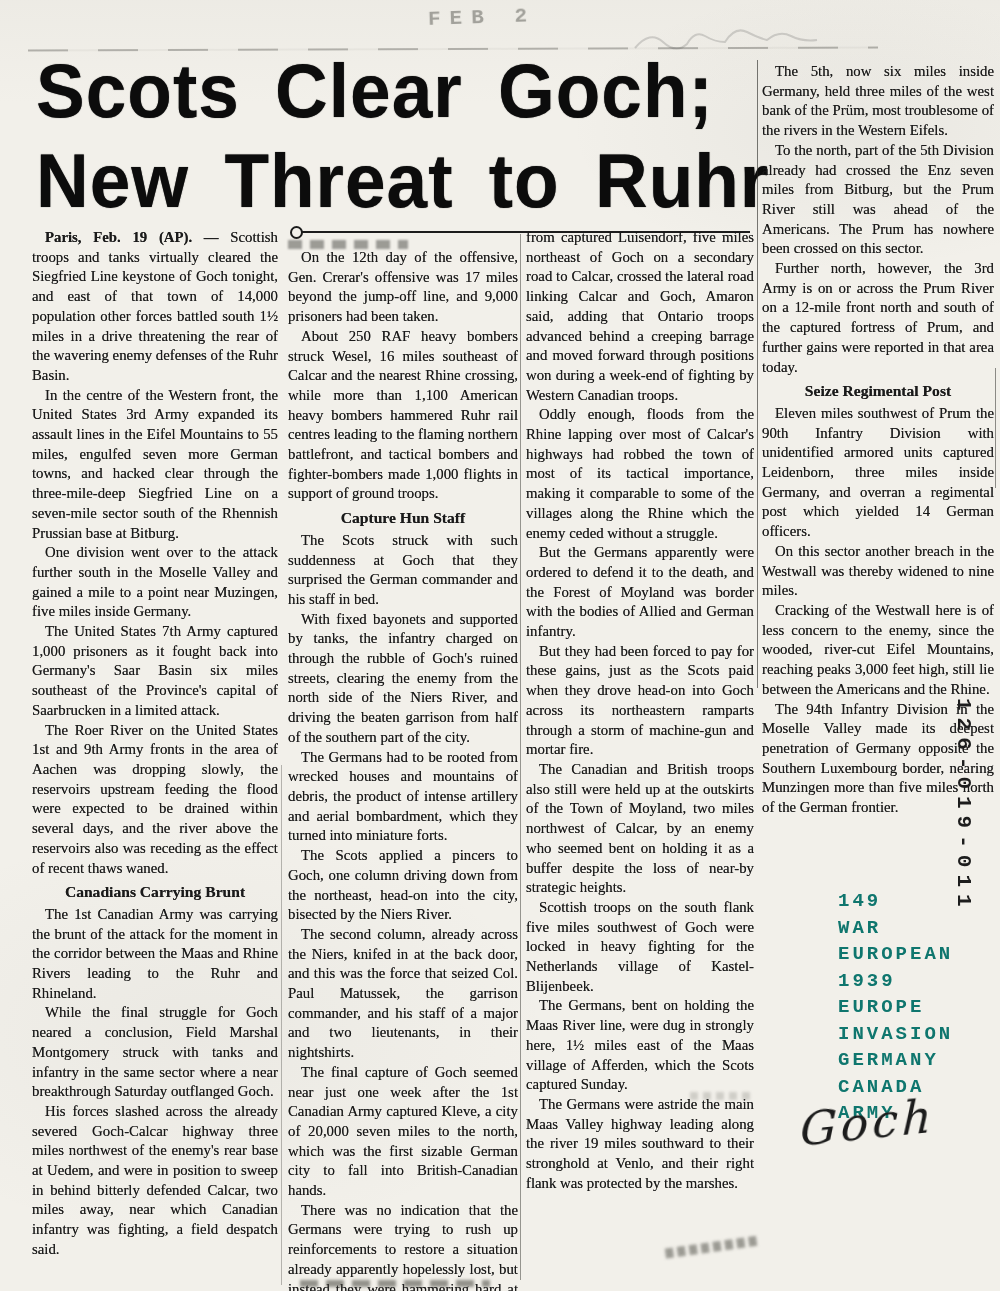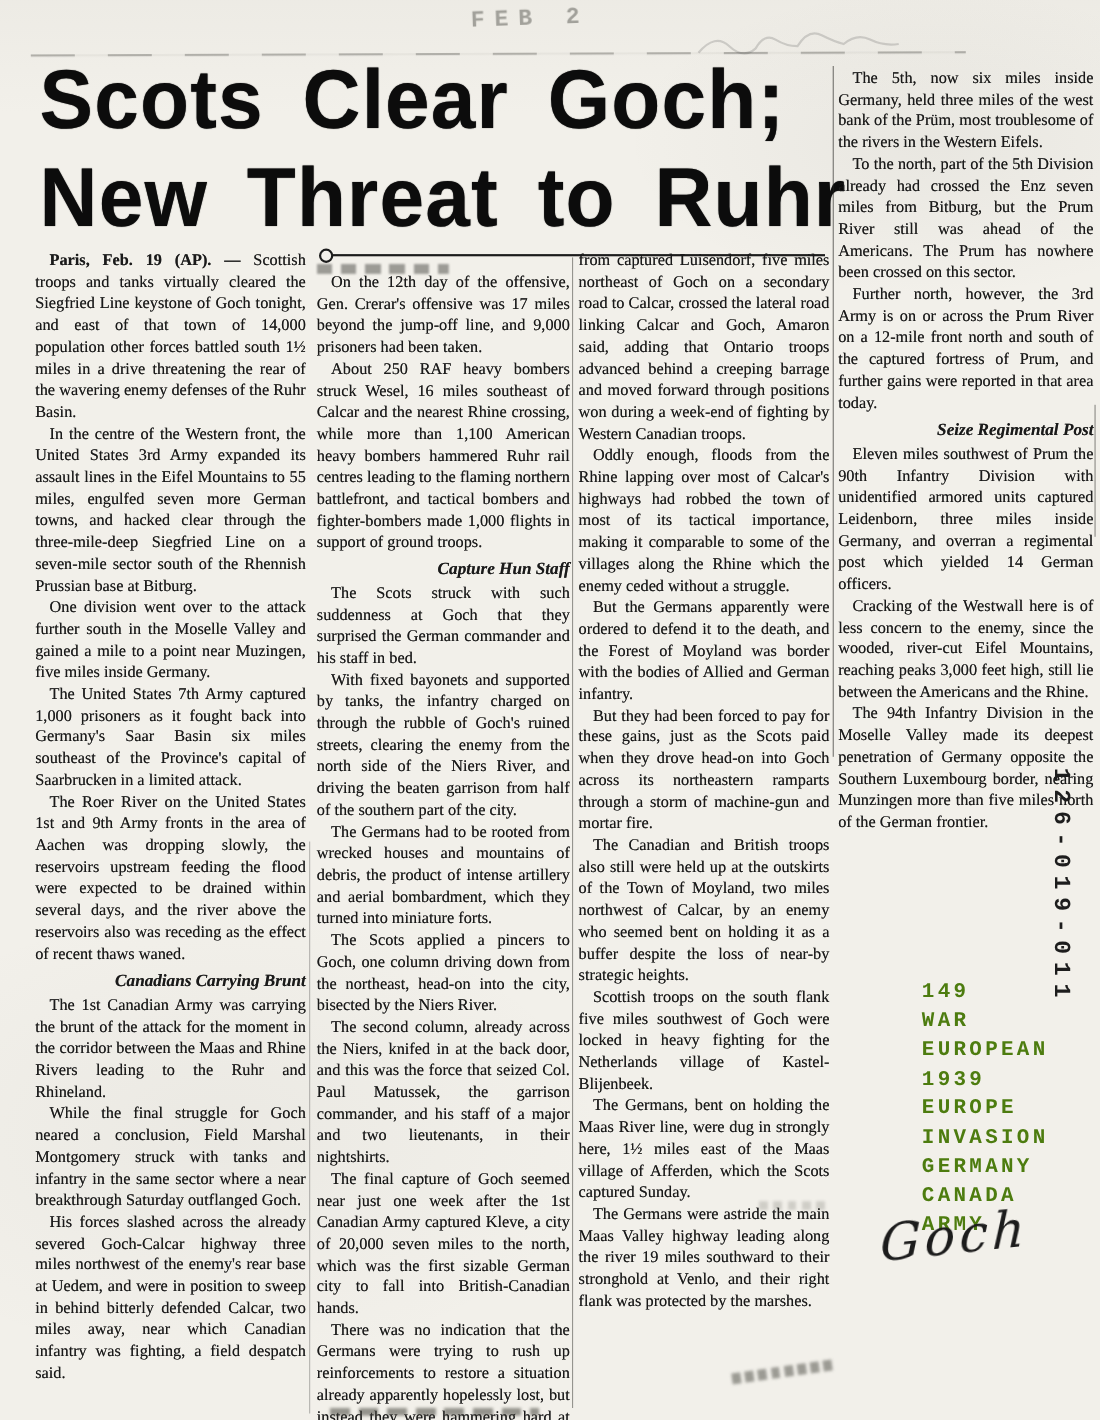--- a/index.html
+++ b/index.html
@@ -66,21 +66,21 @@
     position:absolute;
     font-size:14.8px; line-height:19.7px;
     text-align:justify;
     color:#1a1a1a;
     text-shadow:0 0 0.4px rgba(20,20,20,0.7);
   }
   .col p { margin:0; text-indent:13px; }
   .col p.noindent { text-indent:0; }
   .col .subhead {
     font-weight:bold; font-size:15.6px;
-    margin:4px 0 3px; text-align:right;font-style:italic;
+    margin:4px 0 3px; text-align:center;
   }
   #col1 { left:32px;  top:228px; width:246px; }
   #col2 { left:288px; top:248px; width:230px; }
   #col3 { left:526px; top:228px; width:228px; }
   #col4 { left:762px; top:62px;  width:232px; }
   
   .vrule { position:absolute; width:1px; background:rgba(35,35,32,0.45); }
   #rule-c1c2 { left:281px; top:765px;  height:520px; background:rgba(35,35,32,0.30); }
   #rule-c2c3 { left:520px; top:234px;  height:1046px; }
   #rule-c3c4 { left:757px; top:60px;   height:628px; background:rgba(35,35,32,0.6); }
@@ -101,21 +101,21 @@
     position:absolute; left:952px; top:698px; height:280px;
     writing-mode:vertical-rl;
     font-family:"Liberation Mono", monospace;
     font-weight:bold; font-size:21px; letter-spacing:7px;
     color:#1d1d1d; filter:blur(0.4px);
   }
   .catalog-stamp {
     position:absolute; left:838px; top:888px;
     font-family:"Liberation Mono", monospace;
     font-weight:bold; font-size:19px; line-height:26.5px;
-    letter-spacing:3px; color:#4d7c0f;
+    letter-spacing:3px; color:#0f766e;
     filter:blur(0.3px);
   }
   .handwritten {
     position:absolute; left:800px; top:1096px;
     font-family:"DejaVu Serif", serif;
     font-style:italic; font-size:46px;
     color:#1c1c1c;
     transform:rotate(-6deg) skewX(-8deg);
     letter-spacing:4px;
     filter:blur(0.3px);
@@ -175,20 +175,21 @@
       <p>Scottish troops on the south flank five miles southwest of Goch were locked in heavy fighting for the Netherlands village of Kastel-Blijenbeek.</p>
       <p>The Germans, bent on holding the Maas River line, were dug in strongly here, 1½ miles east of the Maas village of Afferden, which the Scots captured Sunday.</p>
       <p>The Germans were astride the main Maas Valley highway leading along the river 19 miles southward to their stronghold at Venlo, and their right flank was protected by the marshes.</p>
     </div>
   <div class="col" id="col4">
       <p>The 5th, now six miles inside Germany, held three miles of the west bank of the Prüm, most troublesome of the rivers in the Western Eifels.</p>
       <p>To the north, part of the 5th Division already had crossed the Enz seven miles from Bitburg, but the Prum River still was ahead of the Americans. The Prum has nowhere been crossed on this sector.</p>
       <p>Further north, however, the 3rd Army is on or across the Prum River on a 12-mile front north and south of the captured fortress of Prum, and further gains were reported in that area today.</p>
       <div class="subhead">Seize Regimental Post</div>
       <p>Eleven miles southwest of Prum the 90th Infantry Division with unidentified armored units captured Leidenborn, three miles inside Germany, and overran a regimental post which yielded 14 German officers.</p>
+      <p>On this sector another breach in the Westwall was thereby widened to nine miles.</p>
       <p>Cracking of the Westwall here is of less concern to the enemy, since the wooded, river-cut Eifel Mountains, reaching peaks 3,000 feet high, still lie between the Americans and the Rhine.</p>
       <p>The 94th Infantry Division in the Moselle Valley made its deepest penetration of Germany opposite the Southern Luxembourg border, nearing Munzingen more than five miles north of the German frontier.</p>
     </div>
 
   <div class="vrule" id="rule-c1c2"></div>
   <div class="vrule" id="rule-c2c3"></div>
   <div class="vrule" id="rule-c3c4"></div>
   <div class="vrule" id="rule-r"></div>
 
   <div class="smudge" id="smudge-col2-bottom"></div>

